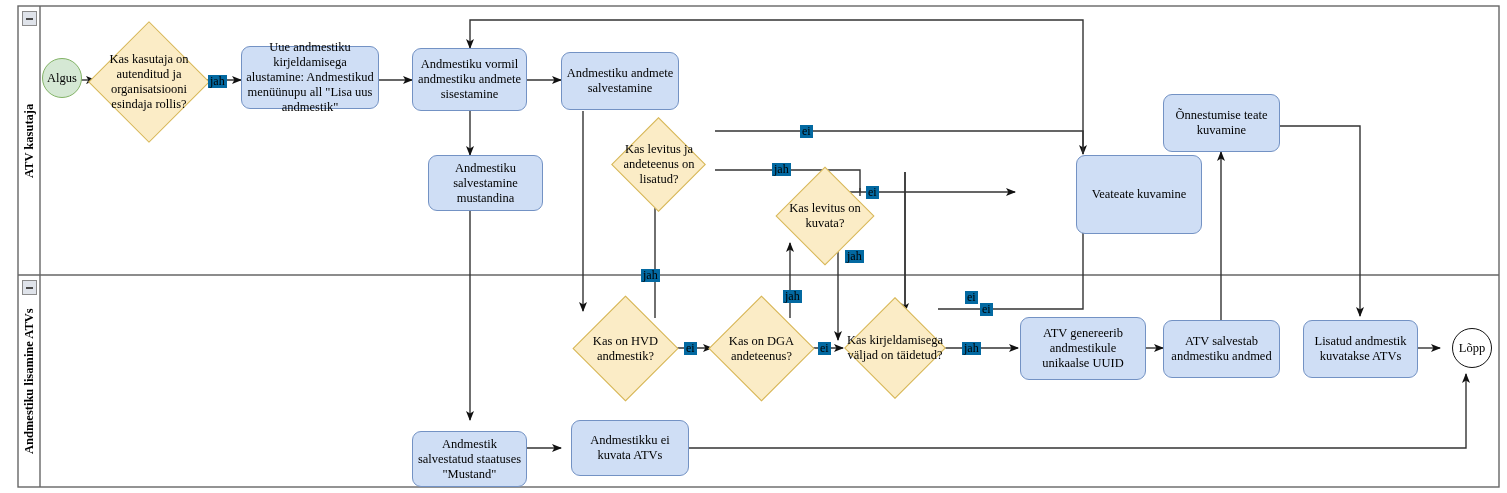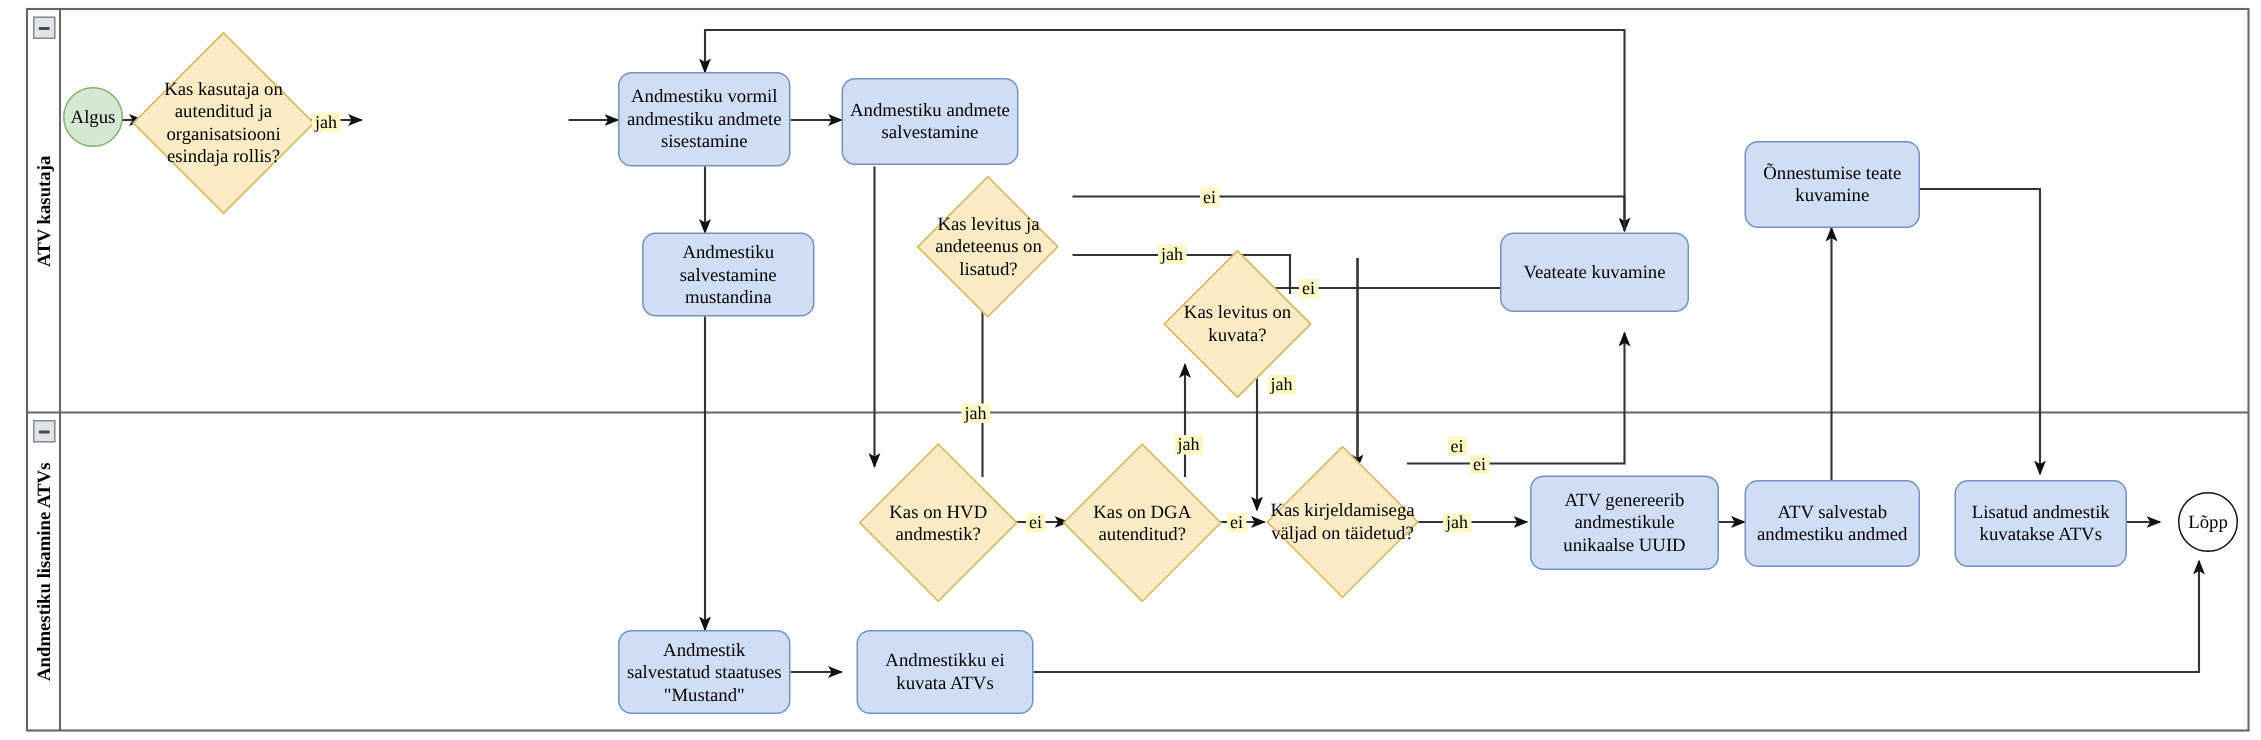--- a/index.html
+++ b/index.html
@@ -10,21 +10,21 @@
   .process{background:#cfdef5;border:1px solid #7392c4;border-radius:9px;}
   .process .lbl{font-size:12.5px;line-height:15px;color:#000;padding:0 4px;}
   .startnode{background:#d5e8d4;border:1.2px solid #82b366;border-radius:50%;}
   .startnode .lbl{font-size:12.5px;color:#000;}
   .endnode{background:#ffffff;border:1.4px solid #111;border-radius:50%;}
   .endnode .lbl{font-size:12.5px;color:#000;}
   .decision{}
   .decision .dshape{position:absolute;left:0;top:0;width:100%;height:100%;background:#fbecc6;border:1px solid #d6b656;
      transform:rotate(45deg);box-sizing:border-box;}
   .decision .lbl{position:relative;z-index:2;font-size:12.5px;line-height:15px;color:#000;}
-  .elabel{position:absolute;font-size:12px;color:#000;background:#fef9c3;padding:0 2px;line-height:13px;white-space:nowrap;}
+  .elabel{position:absolute;font-size:12px;color:#000;background:#0369a1;padding:0 2px;line-height:13px;white-space:nowrap;}
   .lanelabel{position:absolute;font-size:12.5px;font-weight:bold;color:#000;
       writing-mode:vertical-rl;transform:rotate(180deg);text-align:center;
       display:flex;align-items:center;justify-content:center;}
   .collapse{position:absolute;width:13px;height:13px;border:1px solid #8a8a8a;background:#dfe3ea;
       display:flex;align-items:center;justify-content:center;}
   .collapse i{display:block;width:7px;height:2px;background:#4a4a4a;}
 </style>
 </head>
 <body>
 
@@ -111,20 +111,23 @@
 
   <div class="node startnode" style="left:42px;top:58px;width:40px;height:40px;">
     <span class="lbl">Algus</span>
   </div>
 
   <div class="node decision" style="left:95px;top:28px;width:108px;height:108px;">
     <div class="dshape" style="left:11px;top:11px;width:86px;height:86px;"></div>
     <span class="lbl" style="width:102px;">Kas kasutaja on autenditud ja organisatsiooni esindaja rollis?</span>
   </div>
 
+  <div class="node process" style="left:241px;top:46px;width:138px;height:63px;">
+    <span class="lbl">Uue andmestiku kirjeldamisega alustamine: Andmestikud menüünupu all "Lisa uus andmestik"</span>
+  </div>
 
   <div class="node process" style="left:561px;top:52px;width:118px;height:58px;">
     <span class="lbl">Andmestiku andmete salvestamine</span>
   </div>
 
   <div class="node process" style="left:412px;top:48px;width:115px;height:63px;">
     <span class="lbl">Andmestiku vormil andmestiku andmete sisestamine</span>
   </div>
 
   <div class="node process" style="left:428px;top:155px;width:115px;height:56px;">
@@ -134,56 +137,56 @@
   <div class="node decision" style="left:603px;top:118px;width:112px;height:92px;">
     <div class="dshape" style="left:22px;top:13px;width:67px;height:67px;"></div>
     <span class="lbl" style="width:96px;">Kas levitus ja andeteenus on lisatud?</span>
   </div>
 
   <div class="node decision" style="left:770px;top:168px;width:110px;height:96px;">
     <div class="dshape" style="left:20px;top:13px;width:70px;height:70px;"></div>
     <span class="lbl" style="width:96px;">Kas levitus on kuvata?</span>
   </div>
 
-  <div class="node process" style="left:1000px;top:155px;width:126px;height:53px;">
+  <div class="node process" style="left:1076px;top:155px;width:126px;height:79px;">
     <span class="lbl">Veateate kuvamine</span>
   </div>
 
   <div class="node process" style="left:1163px;top:94px;width:117px;height:58px;">
     <span class="lbl">Õnnestumise teate kuvamine</span>
   </div>
 
   <div class="node decision" style="left:573px;top:296px;width:105px;height:105px;">
     <div class="dshape" style="left:15px;top:15px;width:75px;height:75px;"></div>
     <span class="lbl" style="width:92px;">Kas on HVD andmestik?</span>
   </div>
 
   <div class="node decision" style="left:709px;top:296px;width:105px;height:105px;">
     <div class="dshape" style="left:15px;top:15px;width:75px;height:75px;"></div>
-    <span class="lbl" style="width:92px;">Kas on DGA autenditud?</span>
+    <span class="lbl" style="width:92px;">Kas on DGA andeteenus?</span>
   </div>
 
   <div class="node decision" style="left:839px;top:297px;width:112px;height:102px;">
     <div class="dshape" style="left:20px;top:15px;width:72px;height:72px;"></div>
     <span class="lbl" style="width:104px;">Kas kirjeldamisega väljad on täidetud?</span>
   </div>
 
   <div class="node process" style="left:1020px;top:317px;width:126px;height:63px;">
     <span class="lbl">ATV genereerib andmestikule unikaalse UUID</span>
   </div>
 
   <div class="node process" style="left:1163px;top:320px;width:117px;height:58px;">
     <span class="lbl">ATV salvestab andmestiku andmed</span>
   </div>
 
   <div class="node process" style="left:1303px;top:320px;width:115px;height:58px;">
     <span class="lbl">Lisatud andmestik kuvatakse ATVs</span>
   </div>
 
-  <div class="node process" style="left:412px;top:420px;width:115px;height:56px;">
+  <div class="node process" style="left:412px;top:431px;width:115px;height:56px;">
     <span class="lbl">Andmestik salvestatud staatuses "Mustand"</span>
   </div>
 
   <div class="node process" style="left:571px;top:420px;width:118px;height:56px;">
     <span class="lbl">Andmestikku ei kuvata ATVs</span>
   </div>
 
   <div class="node endnode" style="left:1440px;top:328px;width:40px;height:40px;margin-left:12px;">
     <span class="lbl">Lõpp</span>
   </div>

